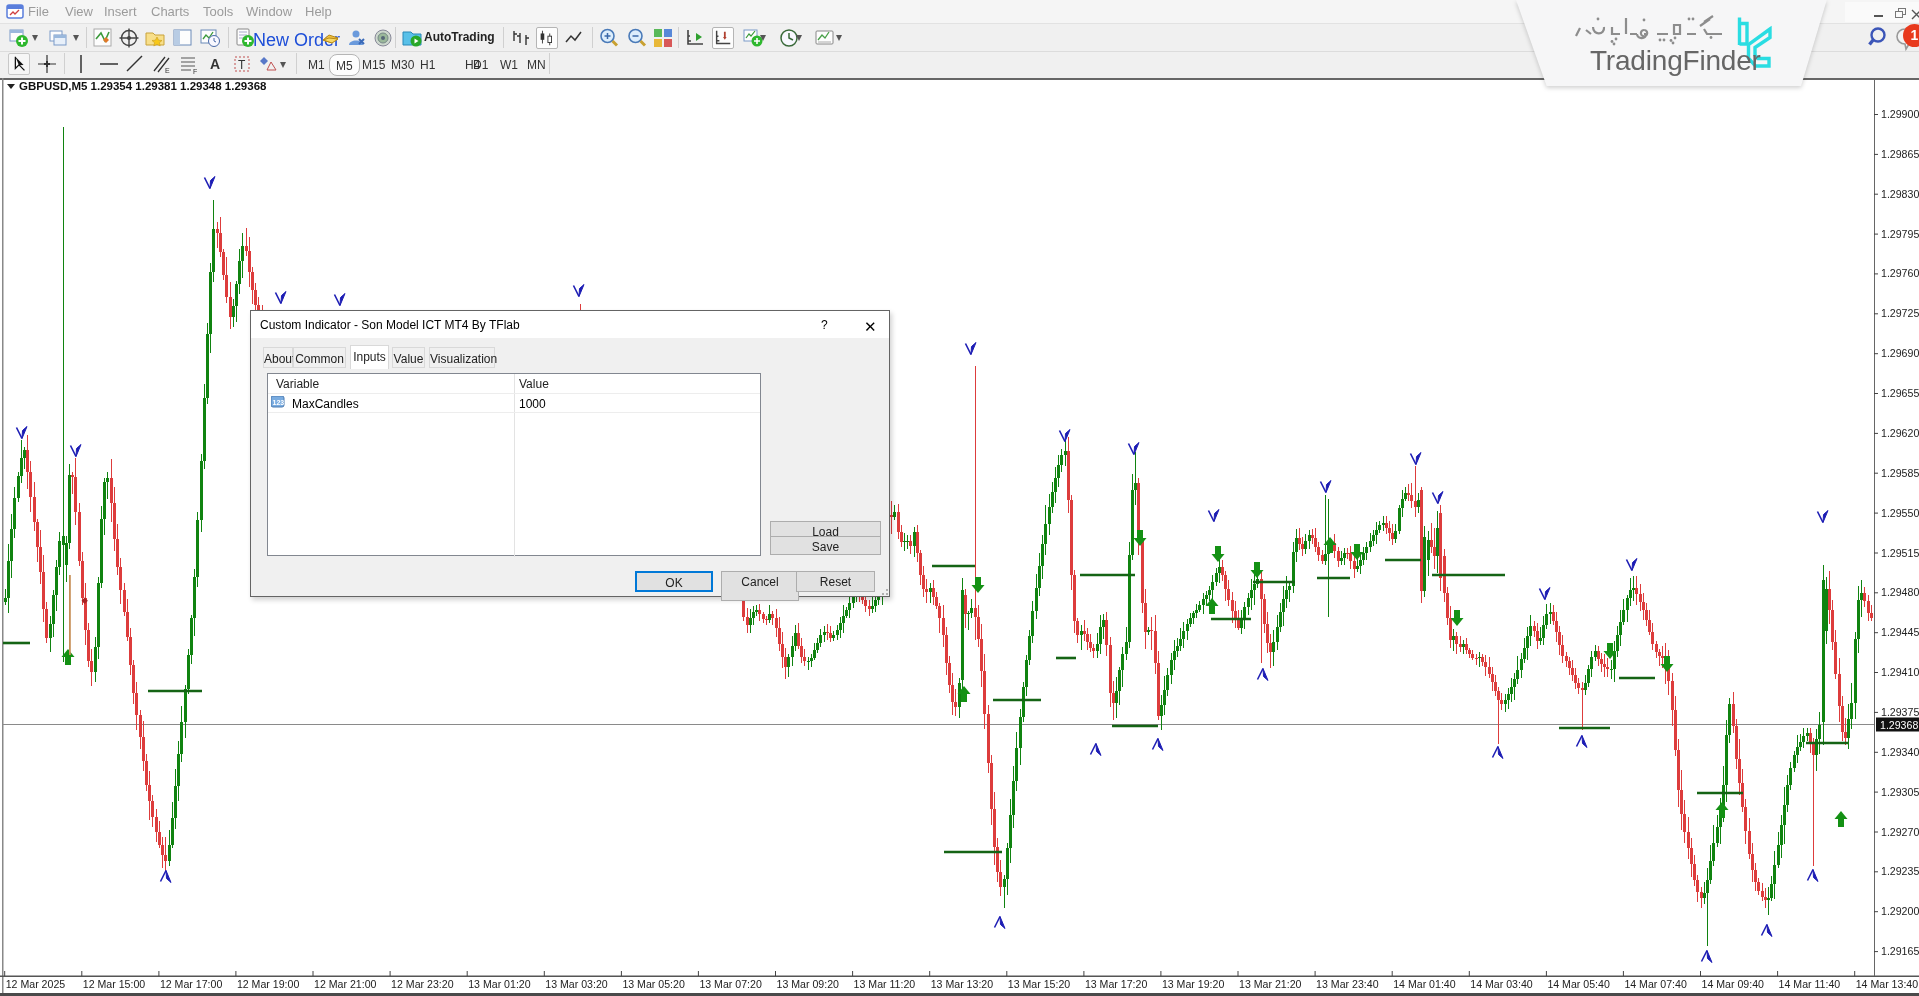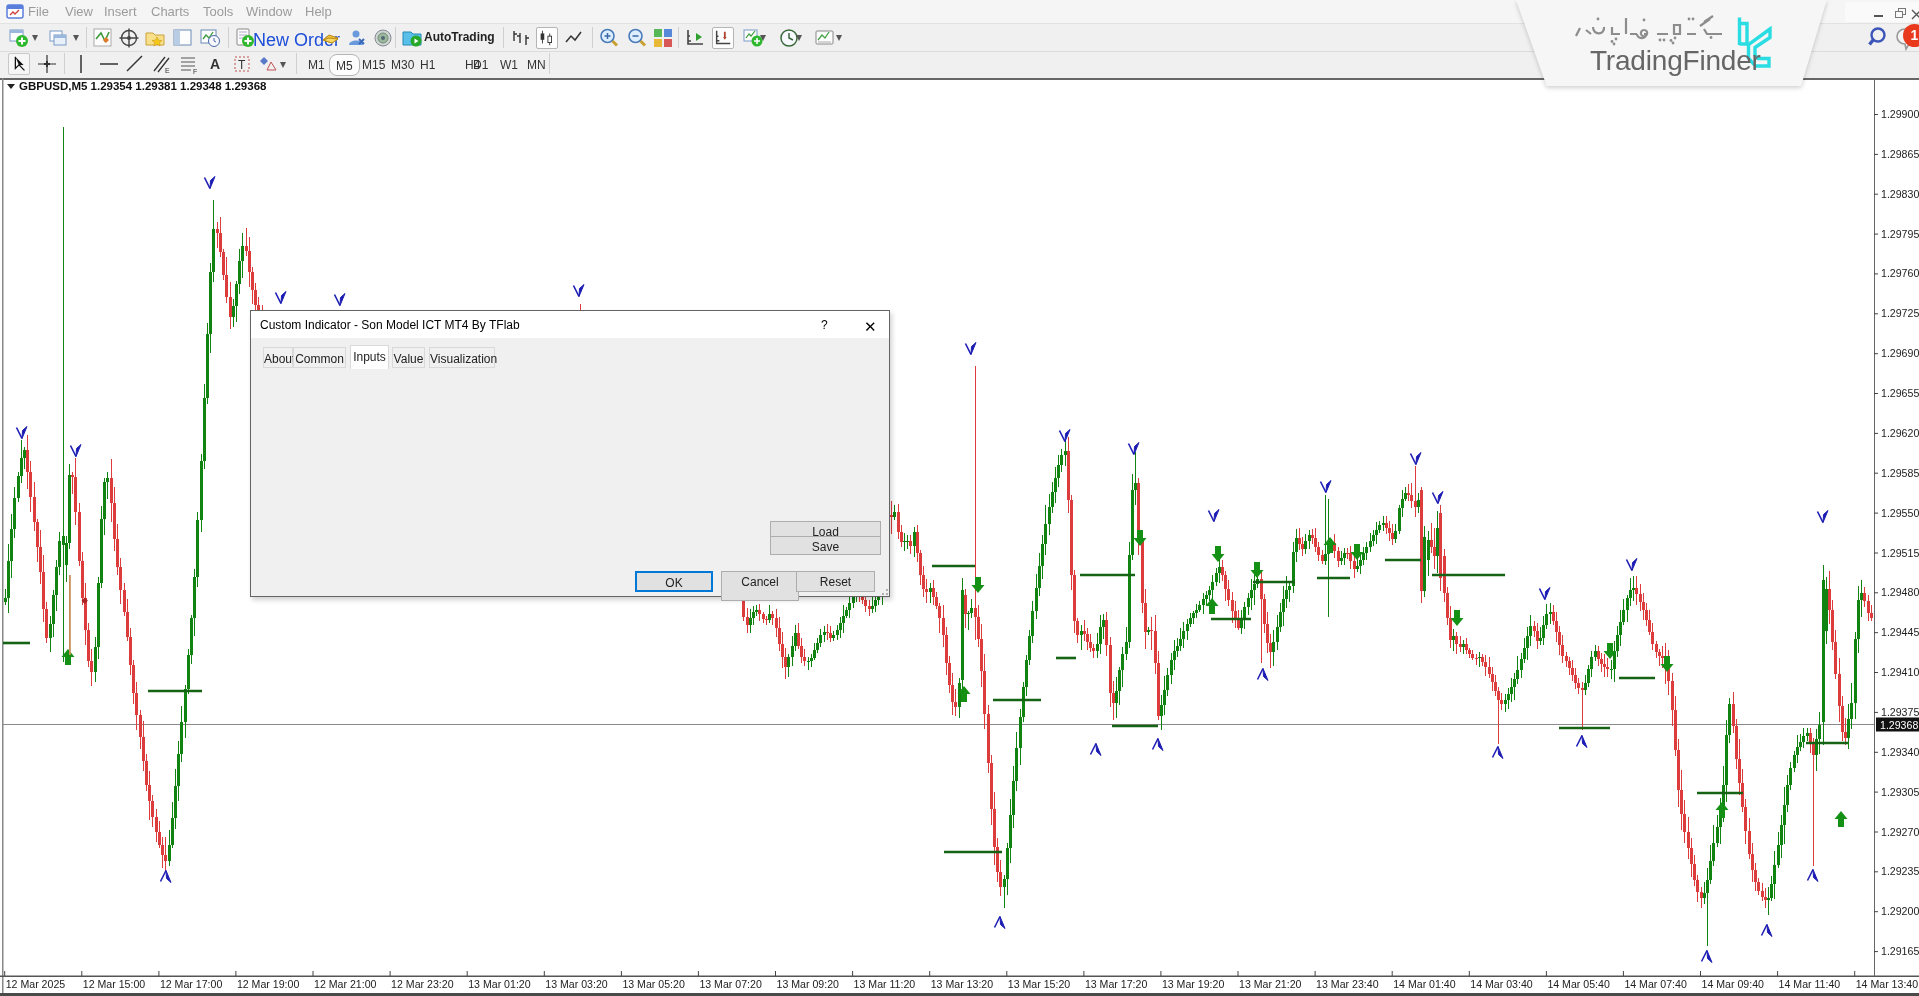--- a/index.html
+++ b/index.html
@@ -486,20 +486,33 @@
   <div id="dlgtitle">
       <span>Custom Indicator - Son Model ICT MT4 By TFlab</span>
     <span class="dbtn" style="left:570px">?</span>
     <span class="dbtn" style="left:613px;font-size:15px">✕</span>
   </div>
   <div class="tab" style="left:12px;width:30px;top:36px">About</div>
   <div class="tab" style="left:42px;width:53px;top:36px">Common</div>
   <div class="tab tabsel" style="left:99px;width:39px;top:34px">Inputs</div>
   <div class="tab" style="left:141px;width:33px;top:36px">Value</div>
   <div class="tab" style="left:178px;width:66px;top:36px">Visualization</div>
+  <div id="lbox">
+    <span class="hdr" style="left:8px">Variable</span>
+    <span class="hdr" style="left:251px">Value</span>
+    <div class="vline" style="left:246px"></div>
+    <div class="hline" style="top:19px"></div>
+    <div class="hline" style="top:38px"></div>
+    <svg width="15" height="13" style="left:3px;top:22px">
+        <rect x="0" y="0" width="13" height="11" rx="2" fill="#7aace0" stroke="#4a7ab0"></rect>
+        <text x="1.5" y="8.5" font-size="7" fill="#fff" font-weight="bold">123</text>
+      </svg>
+    <span style="position:absolute;left:24px;top:23px;font-size:12px;color:#000">MaxCandles</span>
+    <span style="position:absolute;left:251px;top:23px;font-size:12px;color:#000">1000</span>
+  </div>
   <div class="win-btn" style="left:519px;top:210px;width:111px;height:19px">Load</div>
   <div class="win-btn" style="left:519px;top:225px;width:111px;height:19px">Save</div>
   <div class="win-btn" style="left:384px;top:260px;width:78px;height:21px;border:2px solid #0078d7">OK</div>
   <div class="win-btn" style="left:470px;top:260px;width:78px;height:30px">Cancel</div>
   <div class="win-btn" style="left:545px;top:260px;width:79px;height:21px">Reset</div>
   <svg width="10" height="10" style="left:629px;top:276px">
       <path d="M8,2v2h-2v-2zM8,6v2h-2v-2zM4,6v2h-2v-2z" fill="#b0b0b0"></path>
     </svg>
 </div>
 

